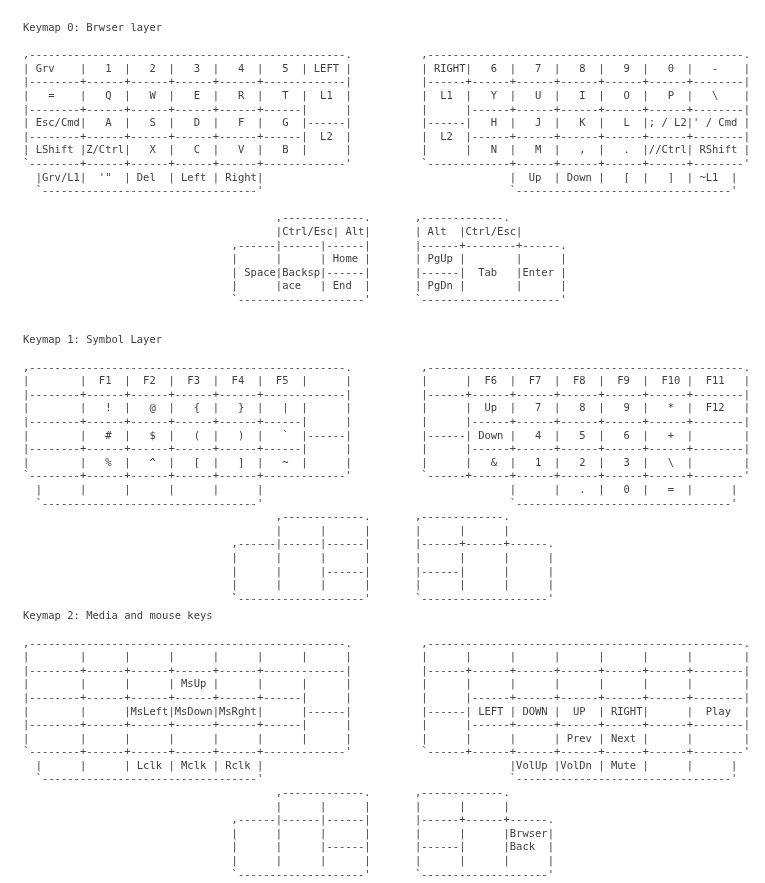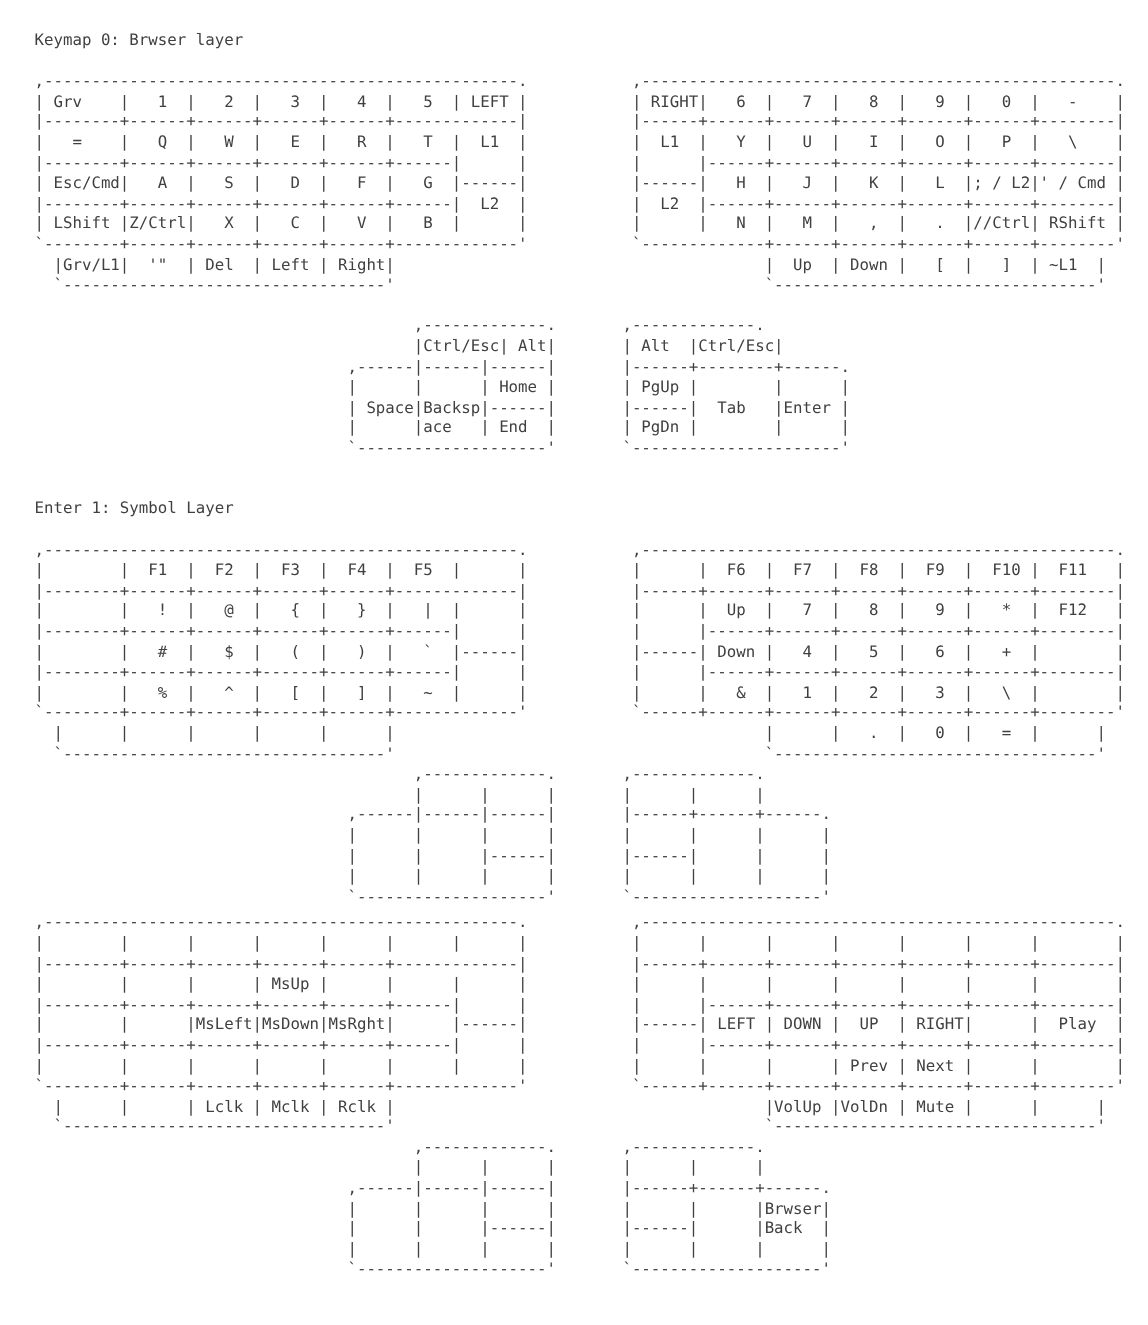--- a/index.html
+++ b/index.html
@@ -59,21 +59,21 @@
                                         ,-------------.       ,-------------.
                                         |Ctrl/Esc| Alt|       | Alt  |Ctrl/Esc|
                                  ,------|------|------|       |------+--------+------.
                                  |      |      | Home |       | PgUp |        |      |
                                  | Space|Backsp|------|       |------|  Tab   |Enter |
                                  |      |ace   | End  |       | PgDn |        |      |
                                  `--------------------'       `----------------------'</pre>
   </section>
 
   <section class="keymap-section s1">
-    <div class="section-title">Enter 1: Symbol Layer</div>
+    <div class="section-title">Keymap 1: Symbol Layer</div>
     <pre class="ascii-art">,--------------------------------------------------.           ,--------------------------------------------------.
 |        |  F1  |  F2  |  F3  |  F4  |  F5  |      |           |      |  F6  |  F7  |  F8  |  F9  |  F10 |  F11   |
 |--------+------+------+------+------+-------------|           |------+------+------+------+------+------+--------|
 |        |   !  |   @  |   {  |   }  |   |  |      |           |      |  Up  |   7  |   8  |   9  |   *  |  F12   |
 |--------+------+------+------+------+------|      |           |      |------+------+------+------+------+--------|
 |        |   #  |   $  |   (  |   )  |   `  |------|           |------| Down |   4  |   5  |   6  |   +  |        |
 |--------+------+------+------+------+------|      |           |      |------+------+------+------+------+--------|
 |        |   %  |   ^  |   [  |   ]  |   ~  |      |           |      |   &amp;  |   1  |   2  |   3  |   \  |        |
 `--------+------+------+------+------+-------------'           `------+------+------+------+------+------+--------'
   |      |      |      |      |      |                                       |      |   .  |   0  |   =  |      |
@@ -81,20 +81,21 @@
                                         ,-------------.       ,-------------.
                                         |      |      |       |      |      |
                                  ,------|------|------|       |------+------+------.
                                  |      |      |      |       |      |      |      |
                                  |      |      |------|       |------|      |      |
                                  |      |      |      |       |      |      |      |
                                  `--------------------'       `--------------------'</pre>
   </section>
 
   <section class="keymap-section s2">
+    <div class="section-title">Keymap 2: Media and mouse keys</div>
     <pre class="ascii-art">,--------------------------------------------------.           ,--------------------------------------------------.
 |        |      |      |      |      |      |      |           |      |      |      |      |      |      |        |
 |--------+------+------+------+------+-------------|           |------+------+------+------+------+------+--------|
 |        |      |      | MsUp |      |      |      |           |      |      |      |      |      |      |        |
 |--------+------+------+------+------+------|      |           |      |------+------+------+------+------+--------|
 |        |      |MsLeft|MsDown|MsRght|      |------|           |------| LEFT | DOWN |  UP  | RIGHT|      |  Play  |
 |--------+------+------+------+------+------|      |           |      |------+------+------+------+------+--------|
 |        |      |      |      |      |      |      |           |      |      |      | Prev | Next |      |        |
 `--------+------+------+------+------+-------------'           `------+------+------+------+------+------+--------'
   |      |      | Lclk | Mclk | Rclk |                                       |VolUp |VolDn | Mute |      |      |

